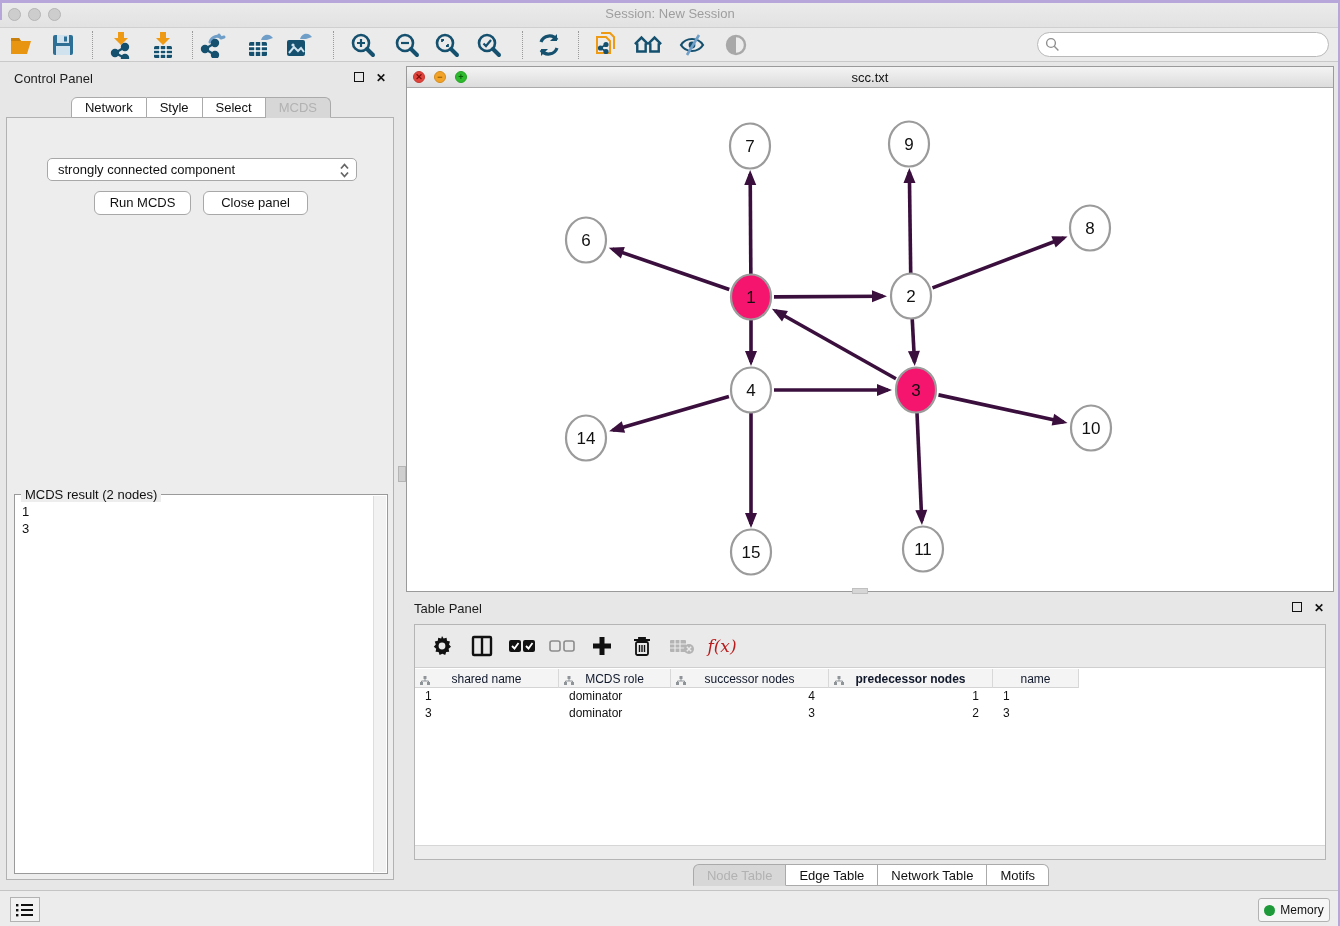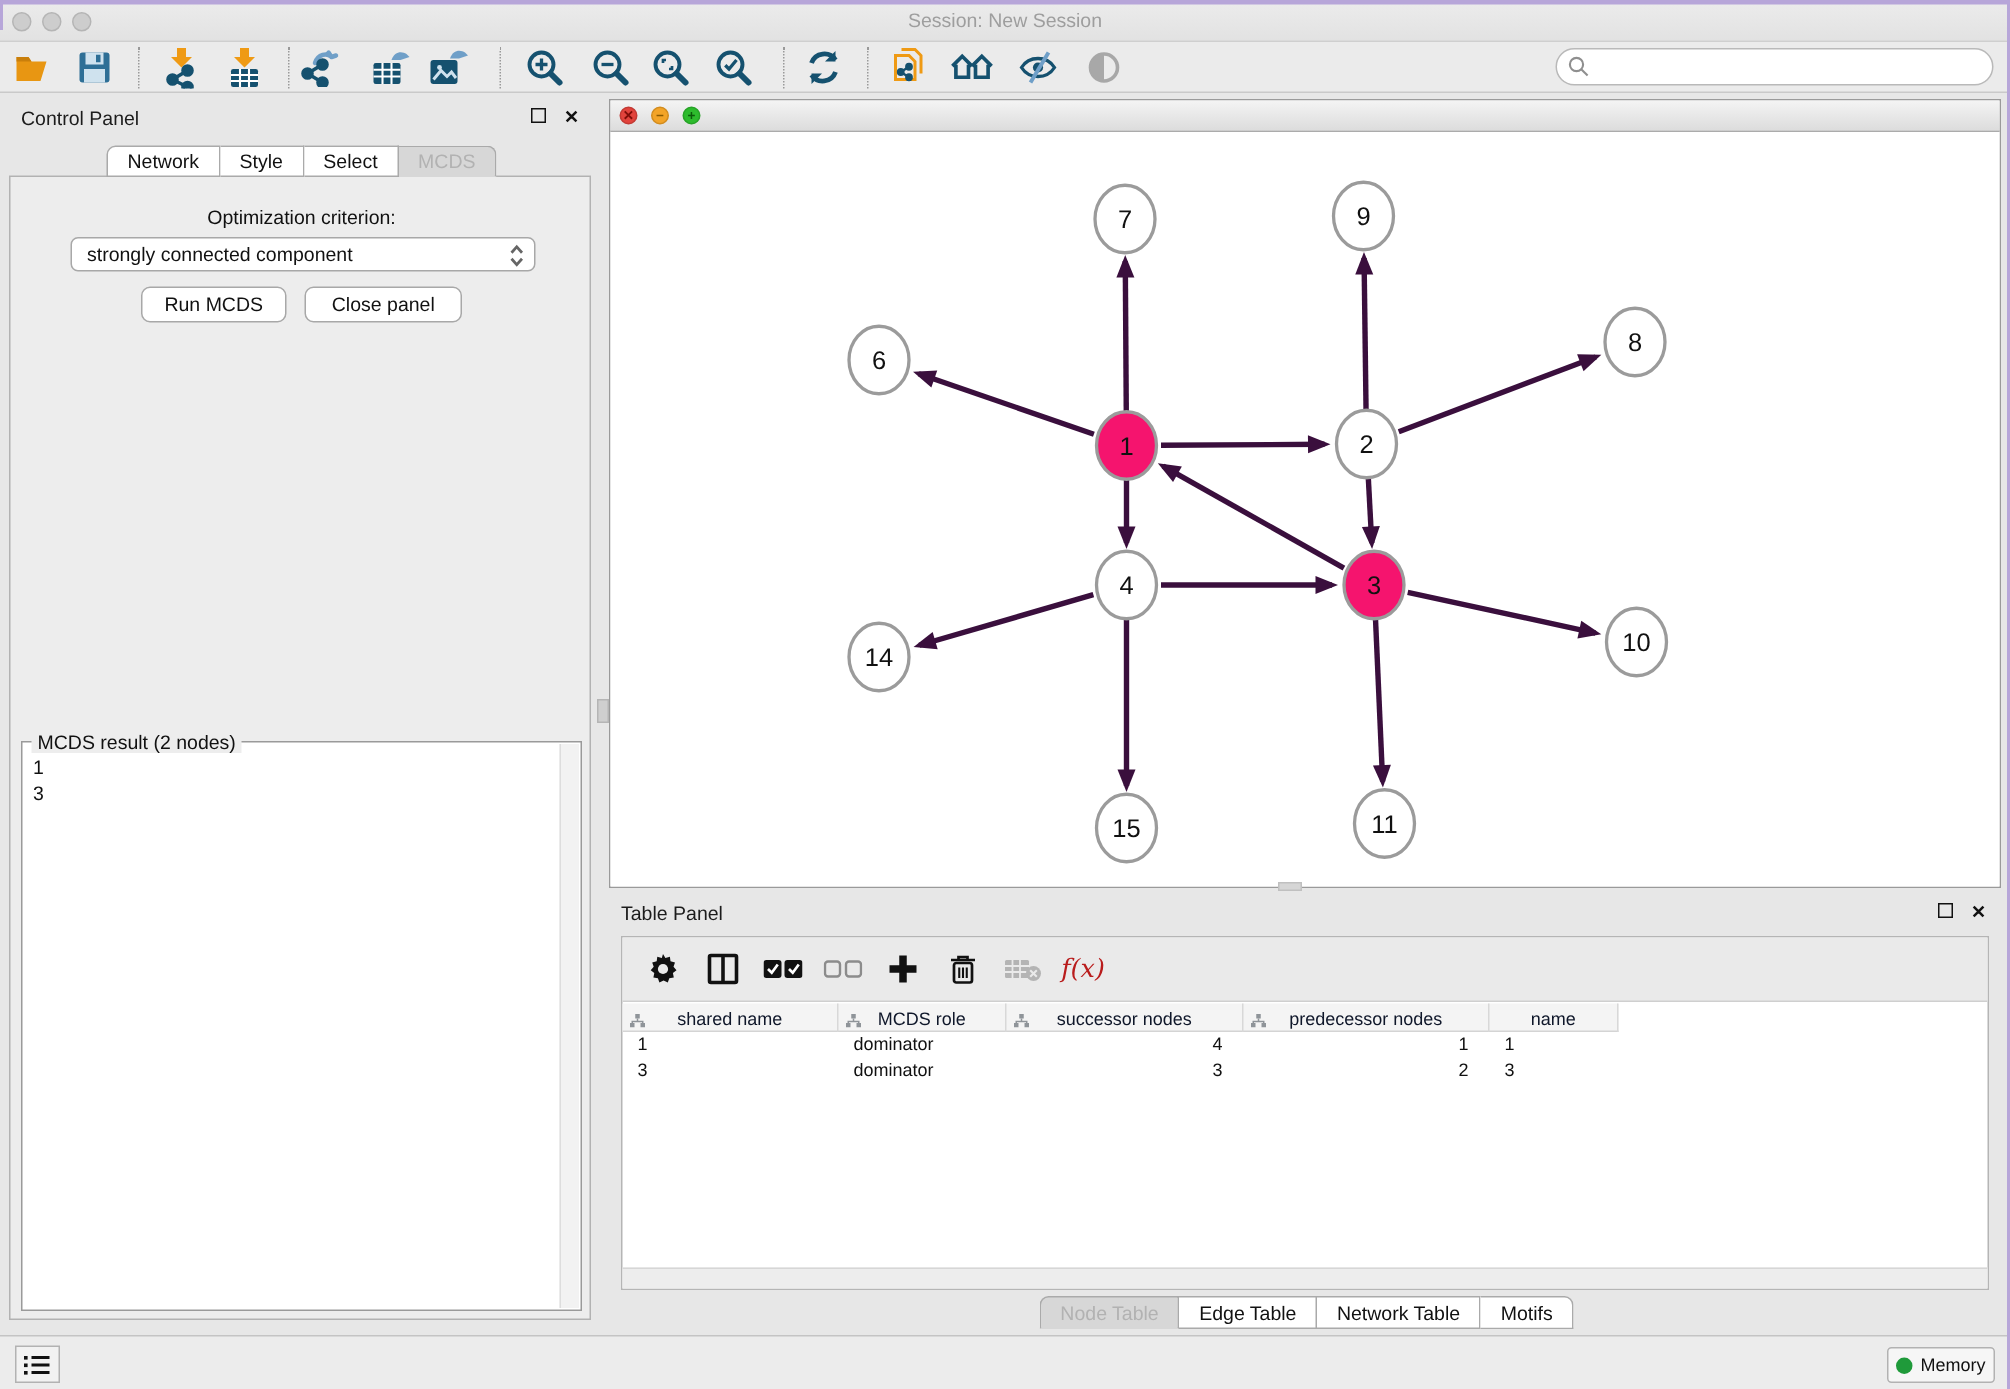--- a/index.html
+++ b/index.html
@@ -315,21 +315,20 @@
     <span class="win-btn" style="right:14px; font-weight:bold">✕</span>
   </div>
   <div class="panel-body"></div>
   <div class="tabrow" id="cp-tabs">
       <div class="tab">Network</div>
       <div class="tab">Style</div>
       <div class="tab">Select</div>
       <div class="tab active">MCDS</div>
     </div>
 
-  <div class="opt-label">Optimization criterion:</div>
   <div class="dropdown">
     <span>strongly connected component</span>
     <span class="dd-arrows">
       <svg width="11" height="17" viewBox="0 0 11 17">
           <path d="M2 6.5 L5.5 2.5 L9 6.5 M2 10.5 L5.5 14.5 L9 10.5" stroke="#666" stroke-width="1.8" fill="none"></path>
         </svg>
     </span>
   </div>
   <div class="btn btn-run">Run MCDS</div>
   <div class="btn btn-close">Close panel</div>
@@ -342,20 +341,21 @@
       </div>
     <div class="result-scroll"></div>
   </div>
 </div>
 
 <div class="network-window">
   <div class="net-titlebar">
     <span class="mac red">✕</span>
     <span class="mac yel">−</span>
     <span class="mac grn">+</span>
+    <div class="net-title">scc.txt</div>
   </div>
   <div class="net-canvas">
     <svg id="graph-svg" width="926" height="503">
         <defs>
           <marker id="arw" markerUnits="userSpaceOnUse" markerWidth="17" markerHeight="15" refX="12" refY="7" orient="auto">
             <path d="M1,1 L16,7 L1,13 z" fill="#3a0f3d"></path>
           </marker>
         </defs>
         <line x1="343.84768545925334" y1="186.0005043472541" x2="343.1854263974307" y2="85.99938601203849" stroke="#3a0f3d" stroke-width="3.6" marker-end="url(#arw)"></line>
         <line x1="322.2606252742353" y1="201.4900341856449" x2="205.46532575310488" y2="161.1425670783453" stroke="#3a0f3d" stroke-width="3.6" marker-end="url(#arw)"></line>
@@ -484,21 +484,21 @@
           <span class="hicon"><svg width="10" height="9" viewBox="0 0 10 9">
               <g fill="#8f9499">
                 <rect x="3.5" y="0" width="3" height="3"></rect>
                 <rect x="0" y="6" width="3" height="3"></rect>
                 <rect x="7" y="6" width="3" height="3"></rect>
               </g>
               <path d="M5 3v2 M1.5 6V5h7v1" stroke="#8f9499" stroke-width="1" fill="none"></path>
             </svg></span>
           <span>successor nodes</span>
         </div>
-        <div class="th" style="width: 164px;">
+        <div class="th" style="width: 164px; font-weight: bold;">
           <span class="hicon"><svg width="10" height="9" viewBox="0 0 10 9">
               <g fill="#8f9499">
                 <rect x="3.5" y="0" width="3" height="3"></rect>
                 <rect x="0" y="6" width="3" height="3"></rect>
                 <rect x="7" y="6" width="3" height="3"></rect>
               </g>
               <path d="M5 3v2 M1.5 6V5h7v1" stroke="#8f9499" stroke-width="1" fill="none"></path>
             </svg></span>
           <span>predecessor nodes</span>
         </div>

